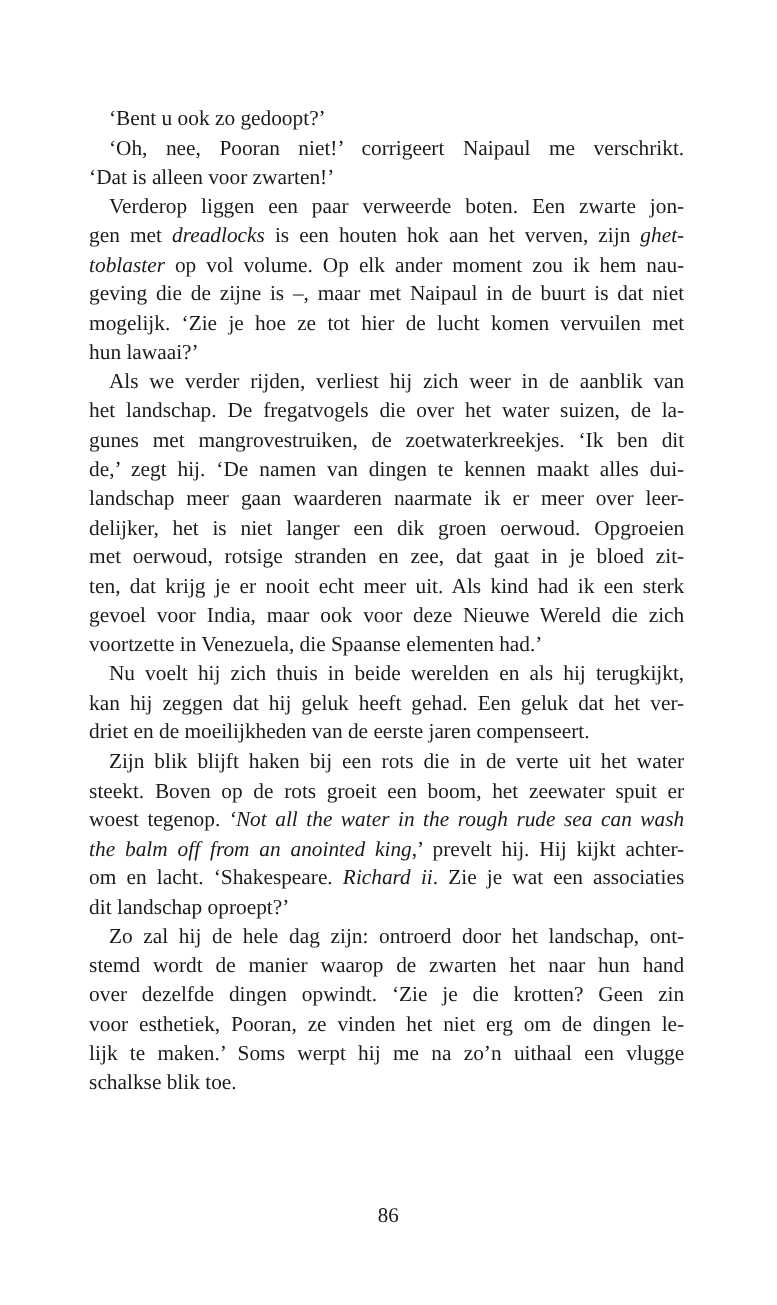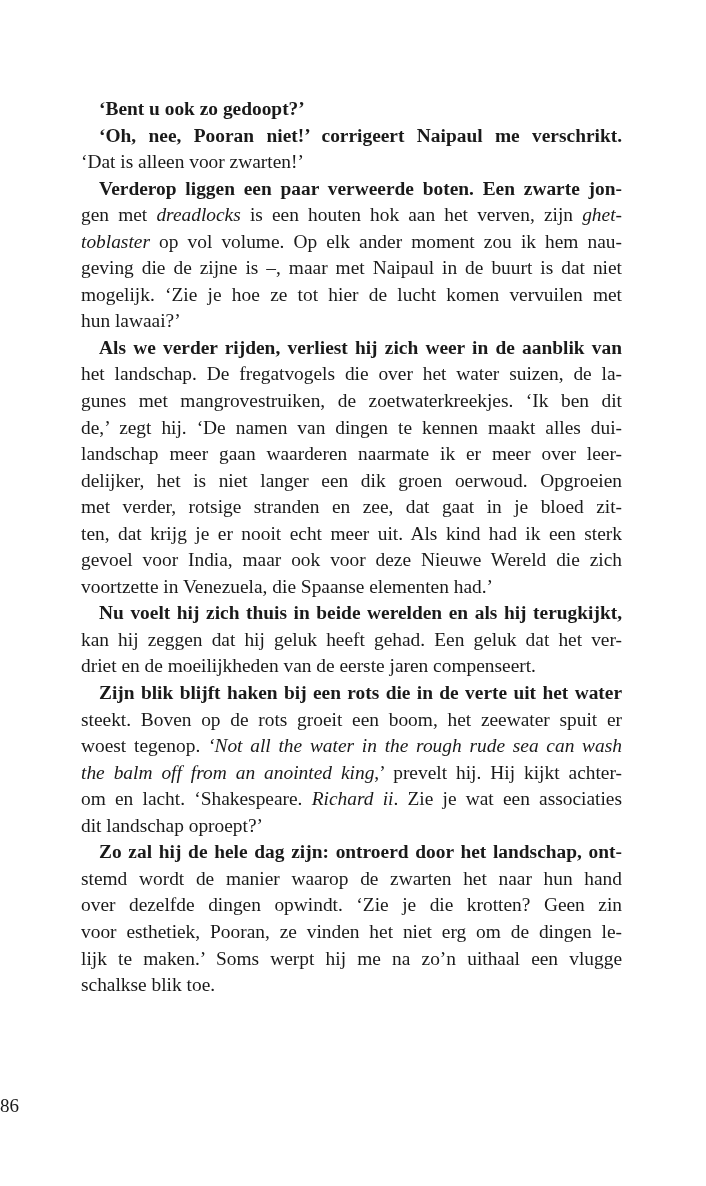--- a/index.html
+++ b/index.html
@@ -7,23 +7,23 @@
   .page {
     position: absolute; left: 81px; top: 96px; width: 541px;
     font-family: "Liberation Serif", "DejaVu Serif", serif;
     font-size: 19.4px; color: #1a1a1a;
   }
   .line {
     height: 26.55px; line-height: 26.55px; white-space: nowrap;
     text-align: justify; text-align-last: justify;
   }
   .line.last { text-align-last: left; }
-  .line.indent { padding-left: 18px; font-weight: bold; }
+  .line.indent { padding-left: 18px; }
   .page-number {
-    position: absolute; left: 0; width: 706px; top: 1095px; 
+    position: absolute; left: 0; width: 706px; top: 1095px; text-align: center;
     font-family: "Liberation Serif", "DejaVu Serif", serif; font-size: 19px; color: #1a1a1a;
   }
   i { font-style: italic; }
 </style>
 </head>
 <body>
 
 <div class="page" id="body">
     <div class="line indent last">‘Bent u ook zo gedoopt?’</div>
     <div class="line indent">‘Oh, nee, Pooran niet!’ corrigeert Naipaul me verschrikt.</div>
@@ -33,21 +33,21 @@
     <div class="line"><i>toblaster</i> op vol volume. Op elk ander moment zou ik hem nau-</div>
     <div class="line">geving die de zijne is –, maar met Naipaul in de buurt is dat niet</div>
     <div class="line">mogelijk. ‘Zie je hoe ze tot hier de lucht komen vervuilen met</div>
     <div class="line last">hun lawaai?’</div>
     <div class="line indent">Als we verder rijden, verliest hij zich weer in de aanblik van</div>
     <div class="line">het landschap. De fregatvogels die over het water suizen, de la-</div>
     <div class="line">gunes met mangrovestruiken, de zoetwaterkreekjes. ‘Ik ben dit</div>
     <div class="line">de,’ zegt hij. ‘De namen van dingen te kennen maakt alles dui-</div>
     <div class="line">landschap meer gaan waarderen naarmate ik er meer over leer-</div>
     <div class="line">delijker, het is niet langer een dik groen oerwoud. Opgroeien</div>
-    <div class="line">met verder, rotsige stranden en zee, dat gaat in je bloed zit-</div>
+    <div class="line">met oerwoud, rotsige stranden en zee, dat gaat in je bloed zit-</div>
     <div class="line">ten, dat krijg je er nooit echt meer uit. Als kind had ik een sterk</div>
     <div class="line">gevoel voor India, maar ook voor deze Nieuwe Wereld die zich</div>
     <div class="line last">voortzette in Venezuela, die Spaanse elementen had.’</div>
     <div class="line indent">Nu voelt hij zich thuis in beide werelden en als hij terugkijkt,</div>
     <div class="line">kan hij zeggen dat hij geluk heeft gehad. Een geluk dat het ver-</div>
     <div class="line last">driet en de moeilijkheden van de eerste jaren compenseert.</div>
     <div class="line indent">Zijn blik blijft haken bij een rots die in de verte uit het water</div>
     <div class="line">steekt. Boven op de rots groeit een boom, het zeewater spuit er</div>
     <div class="line">woest tegenop. <i>‘Not all the water in the rough rude sea can wash</i></div>
     <div class="line"><i>the balm off from an anointed king</i>,’ prevelt hij. Hij kijkt achter-</div>

